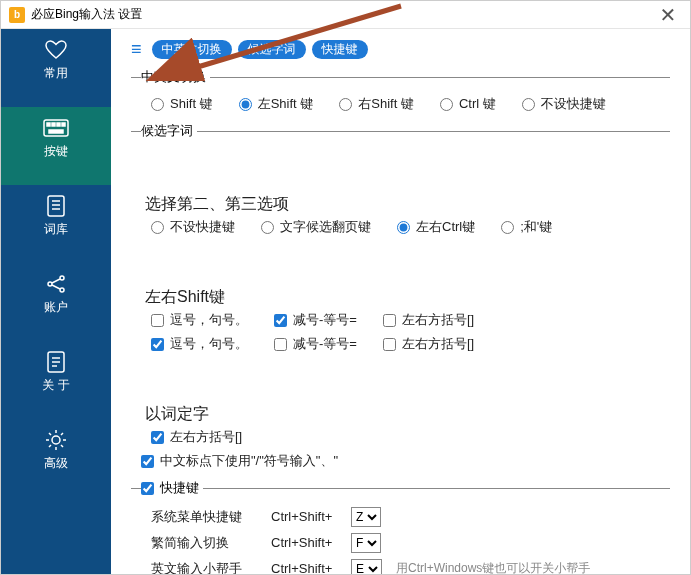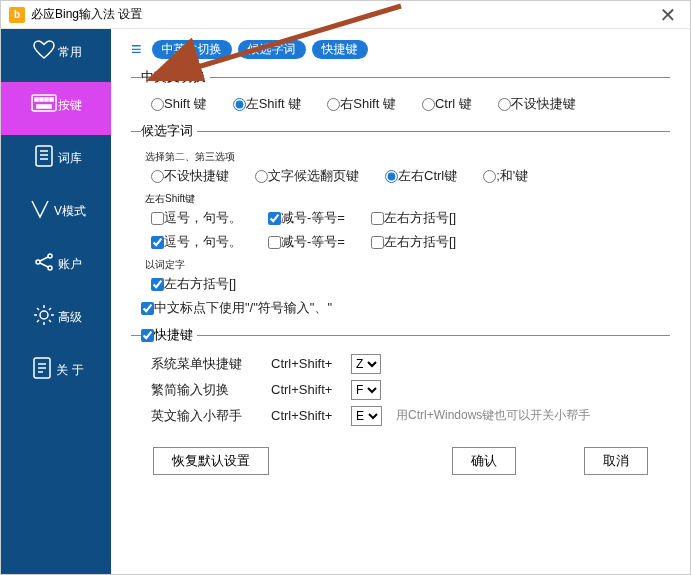--- a/index.html
+++ b/index.html
@@ -3,34 +3,34 @@
 <meta charset="utf-8">
 <style>
 * { margin: 0; padding: 0; box-sizing: border-box; font-family: "Microsoft YaHei", "SimSun", sans-serif; }
 body { width: 691px; height: 575px; background: #fff; overflow: hidden; position: relative; }
 .window { width: 691px; height: 575px; display: flex; flex-direction: column; border: 1px solid #ccc; position: relative; }
 .titlebar { height: 28px; display: flex; align-items: center; padding: 0 8px; border-bottom: 1px solid #e5e5e5; font-size: 12px; }
 .titlebar .logo { width: 16px; height: 16px; background: #f7a817; margin-right: 6px; display: flex; align-items: center; justify-content: center; color: #fff; font-weight: bold; font-size: 10px; border-radius: 2px;}
 .titlebar .close { margin-left: auto; font-size: 20px; color: #555; cursor: pointer; width: 28px; text-align: center; line-height: 20px; }
 .body { flex: 1; display: flex; overflow: hidden; }
 .sidebar { width: 110px; background: #0f4c81; color: #fff; display: flex; flex-direction: column; }
-.sidebar-item { display: flex; flex-direction: row; align-items: center; justify-content: center; padding: 10px 0 17px; cursor: pointer; font-size: 12px; }
+.sidebar-item { display: flex; flex-direction: column; align-items: center; justify-content: flex-end; padding: 10px 0 25px; cursor: pointer; font-size: 12px; }
 .sidebar-item .icon { width: 28px; height: 22px; margin-bottom: 4px; display: flex; align-items: center; justify-content: center; }
-.sidebar-item.active { background: #d946ef; }
+.sidebar-item.active { background: #0f766e; }
 .content { flex: 1; padding: 10px 20px 10px 20px; font-size: 13px; color: #222; overflow-y: auto; }
 .tabs { display: flex; align-items: center; gap: 6px; margin-bottom: 8px; }
 .hamburger { color: #1e79d6; font-size: 18px; font-weight: bold; margin-right: 4px; }
 .pill { background: #1e79d6; color: #fff; border-radius: 10px; padding: 1px 10px; font-size: 12px; cursor: pointer; }
 fieldset { border: none; border-top: 1px solid #888; margin: 6px 0 4px; padding: 6px 0 0 10px; }
 legend { padding: 0 4px 0 0; font-size: 13px; color: #000; }
 .row { display: flex; align-items: center; gap: 18px; padding: 3px 0 3px 10px; flex-wrap: wrap; }
 .row.tight { gap: 26px; }
-label.opt { display: inline-flex; align-items: center; cursor: pointer; }
+label.opt { display: inline-flex; align-items: center; gap: 6px; cursor: pointer; }
 input[type=radio], input[type=checkbox] { accent-color: #1e79d6; width: 13px; height: 13px; cursor: pointer; }
-.subhead { font-size: 10px; padding: 4px 0 0 4px; }
+.subhead { font-size: 16px; padding: 4px 0 0 4px; margin-top: 44px; }
 .hotkey-row { display: flex; align-items: center; padding: 3px 0 3px 10px; }
 .hotkey-row .lbl { width: 120px; }
 .hotkey-row .combo { width: 80px; }
 .hotkey-row select { font-size: 12px; border: 1px solid #888; background: #fff; height: 20px; }
 .hint { color: #888; margin-left: 14px; font-size: 12px; text-align: center; }
 .footer { display: flex; align-items: center; padding: 14px 22px 16px; gap: 40px; }
 .btn { border: 1px solid #888; background: #fff; padding: 4px 18px; font-size: 13px; cursor: pointer; }
 .footer .spacer { flex: 1; }
 .footer .btn + .btn { margin-left: 28px; }
 .arrow-overlay { position: absolute; pointer-events: none; left: 110px; top: 0; }
@@ -74,56 +74,48 @@
               <line x1="6" y1="6" x2="14" y2="6"></line>
               <line x1="6" y1="10" x2="14" y2="10"></line>
               <line x1="6" y1="14" x2="14" y2="14"></line>
             </svg>
           </span>
         <span>词库</span>
       </div>
       <div class="sidebar-item">
         <span class="icon">
             <svg width="22" height="20" viewBox="0 0 22 20" fill="none" stroke="#fff" stroke-width="1.5">
-              <path d="M3 2 L11 18 L19 2"></path>
-            </svg>
-          </span>
-        <span>V模式</span>
-      </div>
-      <div class="sidebar-item">
-        <span class="icon">
-            <svg width="22" height="20" viewBox="0 0 22 20" fill="none" stroke="#fff" stroke-width="1.5">
               <circle cx="5" cy="10" r="2"></circle>
               <circle cx="17" cy="4" r="2"></circle>
               <circle cx="17" cy="16" r="2"></circle>
               <line x1="7" y1="9" x2="15" y2="5"></line>
               <line x1="7" y1="11" x2="15" y2="15"></line>
             </svg>
           </span>
         <span>账户</span>
       </div>
       <div class="sidebar-item">
         <span class="icon">
-            <svg width="22" height="22" viewBox="0 0 22 22" fill="none" stroke="#fff" stroke-width="1.5">
-              <circle cx="11" cy="11" r="4"></circle>
-              <path d="M11 1 L11 4 M11 18 L11 21 M1 11 L4 11 M18 11 L21 11 M4 4 L6 6 M16 16 L18 18 M18 4 L16 6 M6 16 L4 18"></path>
-            </svg>
-          </span>
-        <span>高级</span>
-      </div>
-      <div class="sidebar-item">
-        <span class="icon">
             <svg width="20" height="22" viewBox="0 0 20 22" fill="none" stroke="#fff" stroke-width="1.5">
               <rect x="2" y="1" width="16" height="20" rx="2"></rect>
               <line x1="6" y1="7" x2="14" y2="7"></line>
               <line x1="6" y1="11" x2="14" y2="11"></line>
               <line x1="6" y1="15" x2="11" y2="15"></line>
             </svg>
           </span>
         <span>关 于</span>
+      </div>
+      <div class="sidebar-item">
+        <span class="icon">
+            <svg width="22" height="22" viewBox="0 0 22 22" fill="none" stroke="#fff" stroke-width="1.5">
+              <circle cx="11" cy="11" r="4"></circle>
+              <path d="M11 1 L11 4 M11 18 L11 21 M1 11 L4 11 M18 11 L21 11 M4 4 L6 6 M16 16 L18 18 M18 4 L16 6 M6 16 L4 18"></path>
+            </svg>
+          </span>
+        <span>高级</span>
       </div>
     </div>
 
     <div class="content">
       <div class="tabs">
         <span class="hamburger">≡</span>
         <span class="pill">中英文切换</span>
         <span class="pill">候选字词</span>
         <span class="pill">快捷键</span>
       </div>

